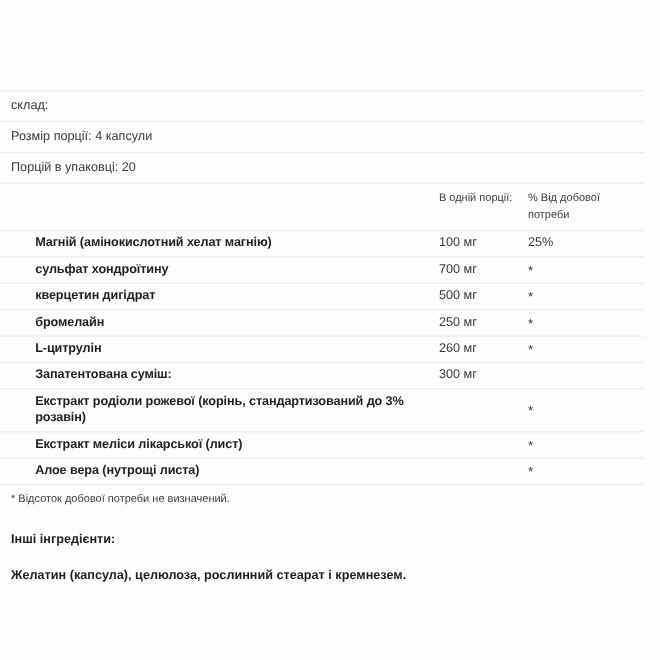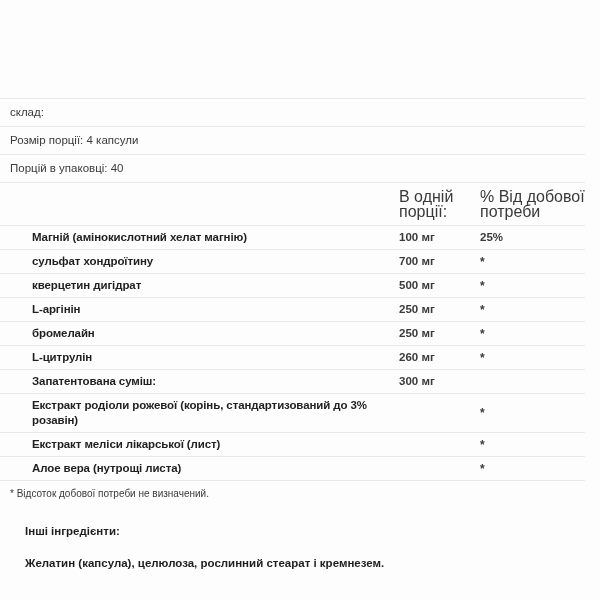--- a/index.html
+++ b/index.html
@@ -13,21 +13,21 @@
     background: #fdfdfd;
     font-family: "Liberation Sans", "DejaVu Sans", sans-serif;
     color: #2b2b2b;
     overflow: hidden;
     position: relative;
   }
 
   .panel {
     position: absolute;
     left: 0;
-    top: 16px;
+    top: 0;
     width: 600px;
     height: 492px;
     box-sizing: border-box;
     padding: 0;
   }
 
   .spacer-top {
     height: 82px;
   }
 
@@ -57,36 +57,36 @@
     color: #3a3a3a;
     font-size: 11.5px;
     padding-top: 6px;
     padding-bottom: 6px;
   }
 
   
   tr.head td {
     font-weight: 400;
     color: #3a3a3a;
-    font-size: 16px;
+    font-size: 10px;
     padding-top: 6px;
     padding-bottom: 6px;
   }
   tr.head td.hname { border-top: 1px solid #e9e9e9; }
 
   
   tr.item td.name {
     font-weight: 700;
     color: #1f1f1f;
     letter-spacing: -0.1px;
     padding-left: 32px;
   }
   tr.item td.amt,
   tr.item td.dv {
-    font-weight: 700;
+    font-weight: 400;
     color: #3a3a3a;
   }
 
   tr.item td.dv.star {
     vertical-align: middle;
     text-align: left;
     padding-left: 10px;
     font-size: 12px;
     line-height: 14px;
   }
@@ -95,21 +95,21 @@
   tr.footnote td {
     font-weight: 400;
     color: #3a3a3a;
     font-size: 10px;
     padding-top: 5px;
     padding-bottom: 5px;
   }
 
   .below {
     padding: 0 0 0 10px;
-    margin: 15px;
+    margin: 0;
   }
   .below .other-label {
     font-size: 11.5px;
     font-weight: 700;
     color: #1f1f1f;
     margin: 18px 0 0 0;
     line-height: 15px;
   }
   .below .other-text {
     font-size: 11.5px;
@@ -138,21 +138,21 @@
 
       <tr class="info">
         <td colspan="3">склад:</td>
       </tr>
 
       <tr class="info">
         <td colspan="3">Розмір порції: 4 капсули</td>
       </tr>
 
       <tr class="info">
-        <td colspan="3">Порцій в упаковці: 40</td>
+        <td colspan="3">Порцій в упаковці: 20</td>
       </tr>
 
       <tr class="head">
         <td class="hname"></td>
         <td class="two-line">В одній порції:</td>
         <td class="two-line">% Від добової потреби</td>
       </tr>
 
       <tr class="item">
         <td class="name">Магній (амінокислотний хелат магнію)</td>
@@ -165,25 +165,20 @@
         <td class="amt">700 мг</td>
         <td class="dv star">*</td>
       </tr>
 
       <tr class="item">
         <td class="name">кверцетин дигідрат</td>
         <td class="amt">500 мг</td>
         <td class="dv star">*</td>
       </tr>
 
-      <tr class="item">
-        <td class="name">L-аргінін</td>
-        <td class="amt">250 мг</td>
-        <td class="dv star">*</td>
-      </tr>
 
       <tr class="item">
         <td class="name">бромелайн</td>
         <td class="amt">250 мг</td>
         <td class="dv star">*</td>
       </tr>
 
       <tr class="item">
         <td class="name">L-цитрулін</td>
         <td class="amt">260 мг</td>

